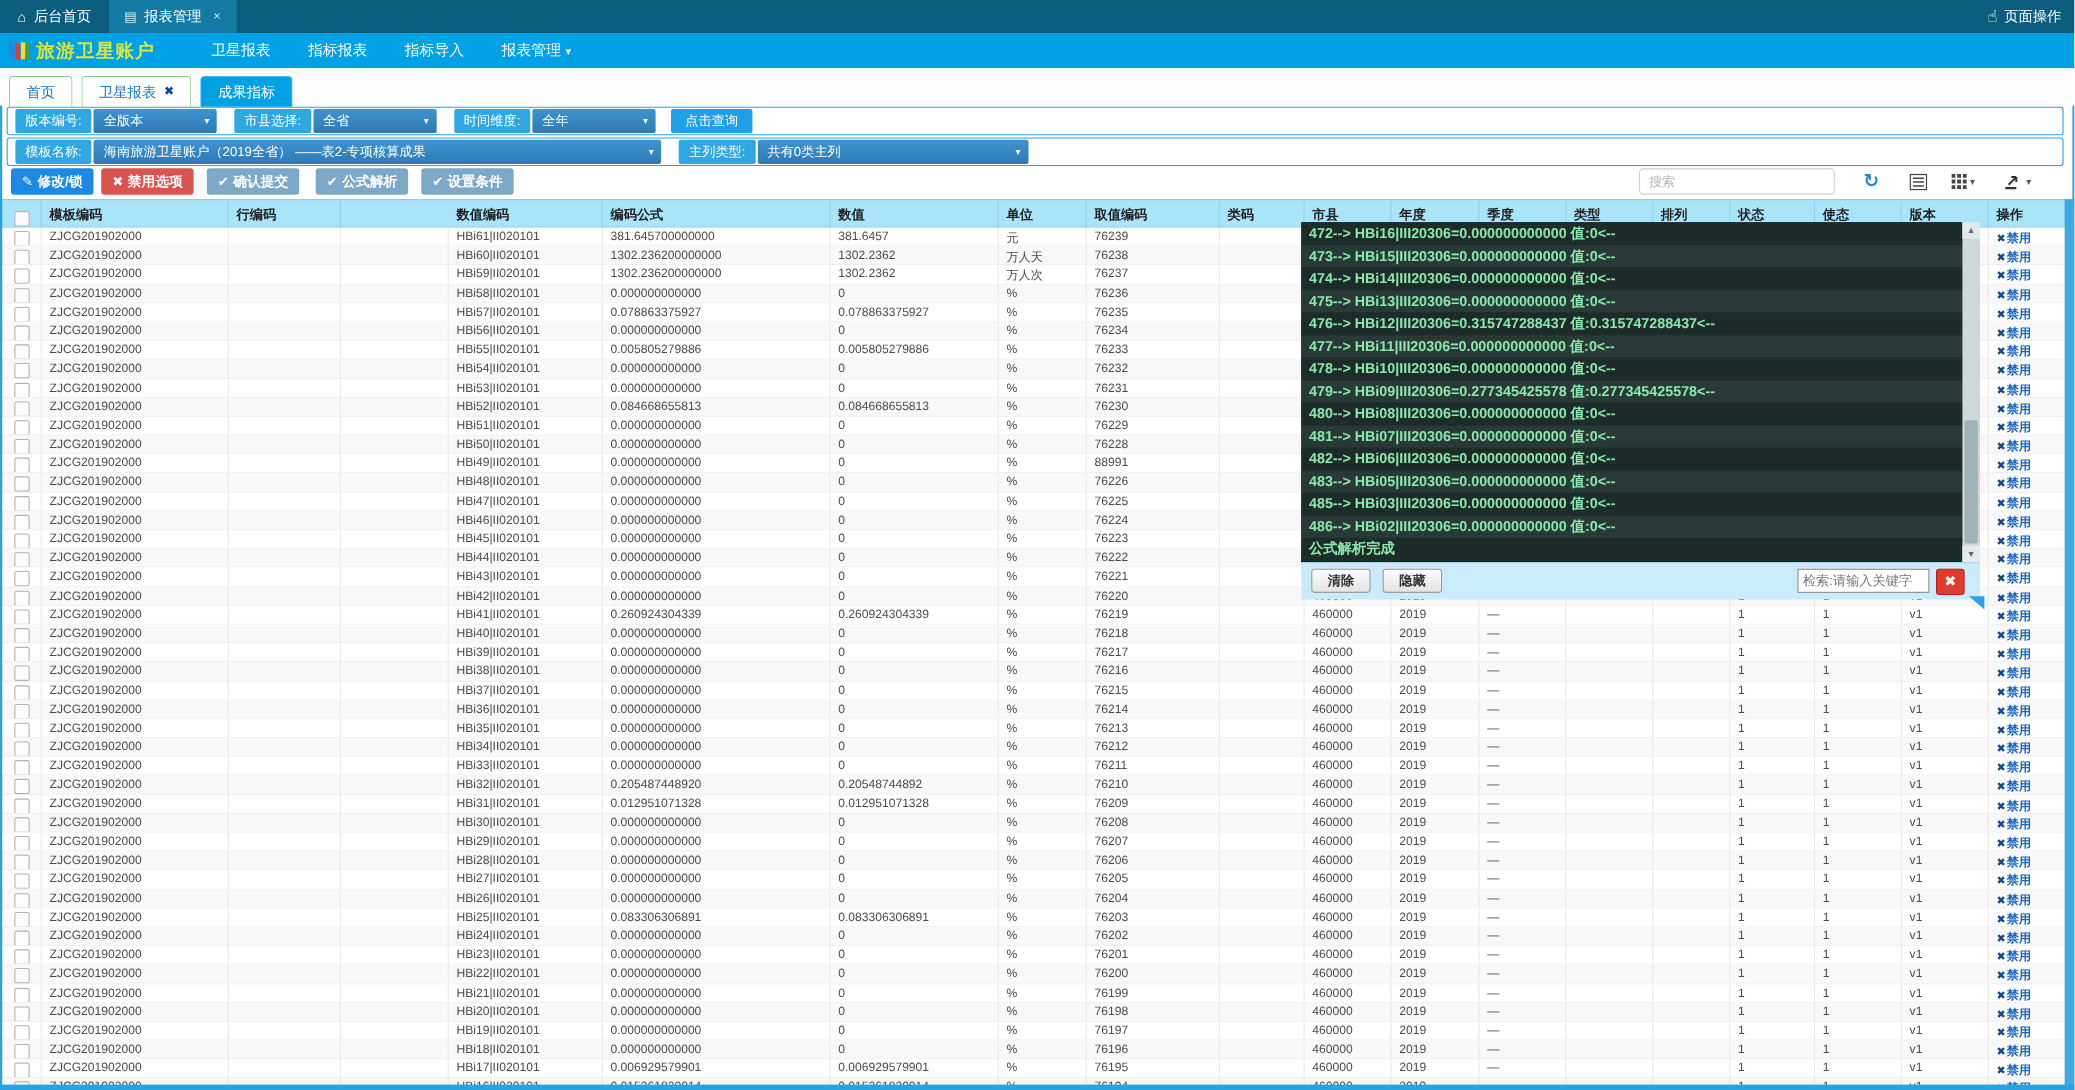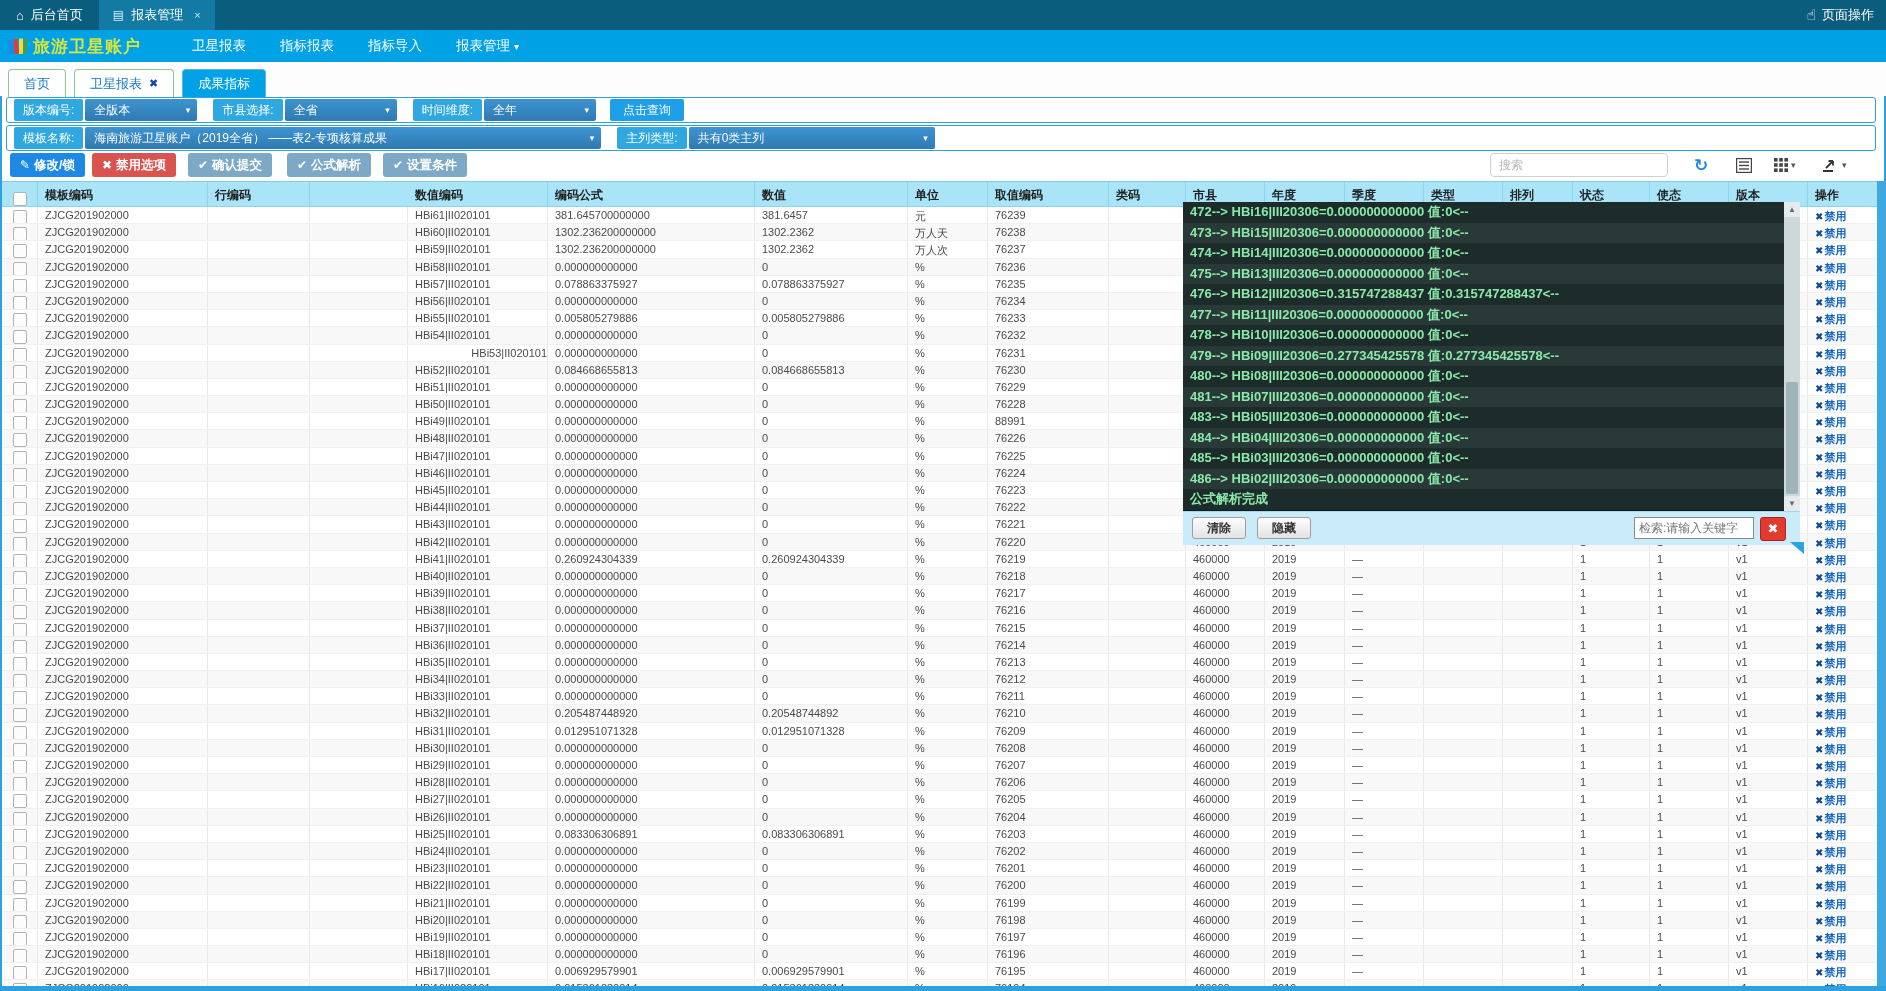--- a/index.html
+++ b/index.html
@@ -434,21 +434,21 @@
           <div class="c" style="width: 79px;">v1</div>
           <div class="c" style="width: 70px;"><span class="oplink"><span class="opx">✖</span><span>禁用</span></span></div>
         </div>
         <div class="trow">
           <div class="c" style="width: 38px;">
             <div class="cb"></div>
           </div>
           <div class="c" style="width: 170px;">ZJCG201902000</div>
           <div class="c" style="width: 102px;"></div>
           <div class="c" style="width: 98px;"></div>
-          <div class="c" style="width: 140px; text-align: right;">HBi53|II020101</div>
+          <div class="c" style="width: 140px;">HBi53|II020101</div>
           <div class="c" style="width: 207px;">0.000000000000</div>
           <div class="c" style="width: 153px;">0</div>
           <div class="c" style="width: 80px;">%</div>
           <div class="c" style="width: 121px;">76231</div>
           <div class="c" style="width: 77px;"></div>
           <div class="c" style="width: 79px;">460000</div>
           <div class="c" style="width: 80px;">2019</div>
           <div class="c" style="width: 79px;">—</div>
           <div class="c" style="width: 79px;"></div>
           <div class="c" style="width: 70px;"></div>
@@ -1317,22 +1317,22 @@
           <div class="cline">472--&gt; HBi16|III20306=0.000000000000 值:0&lt;--</div>
           <div class="cline">473--&gt; HBi15|III20306=0.000000000000 值:0&lt;--</div>
           <div class="cline">474--&gt; HBi14|III20306=0.000000000000 值:0&lt;--</div>
           <div class="cline">475--&gt; HBi13|III20306=0.000000000000 值:0&lt;--</div>
           <div class="cline">476--&gt; HBi12|III20306=0.315747288437 值:0.315747288437&lt;--</div>
           <div class="cline">477--&gt; HBi11|III20306=0.000000000000 值:0&lt;--</div>
           <div class="cline">478--&gt; HBi10|III20306=0.000000000000 值:0&lt;--</div>
           <div class="cline">479--&gt; HBi09|III20306=0.277345425578 值:0.277345425578&lt;--</div>
           <div class="cline">480--&gt; HBi08|III20306=0.000000000000 值:0&lt;--</div>
           <div class="cline">481--&gt; HBi07|III20306=0.000000000000 值:0&lt;--</div>
+          <div class="cline">482--&gt; HBi06|III20306=0.000000000000 值:0&lt;--</div>
           <div class="cline">483--&gt; HBi05|III20306=0.000000000000 值:0&lt;--</div>
-          <div class="cline">484--&gt; HBi04|III20306=0.000000000000 值:0&lt;--</div>
           <div class="cline">485--&gt; HBi03|III20306=0.000000000000 值:0&lt;--</div>
           <div class="cline">486--&gt; HBi02|III20306=0.000000000000 值:0&lt;--</div>
           <div class="cline cdone">公式解析完成</div>
         </div>
       <div id="cscroll">
         <div id="sup" class="sarrow">▲</div>
         <div id="sthumb"></div>
         <div id="sdown" class="sarrow">▼</div>
       </div>
     </div>

